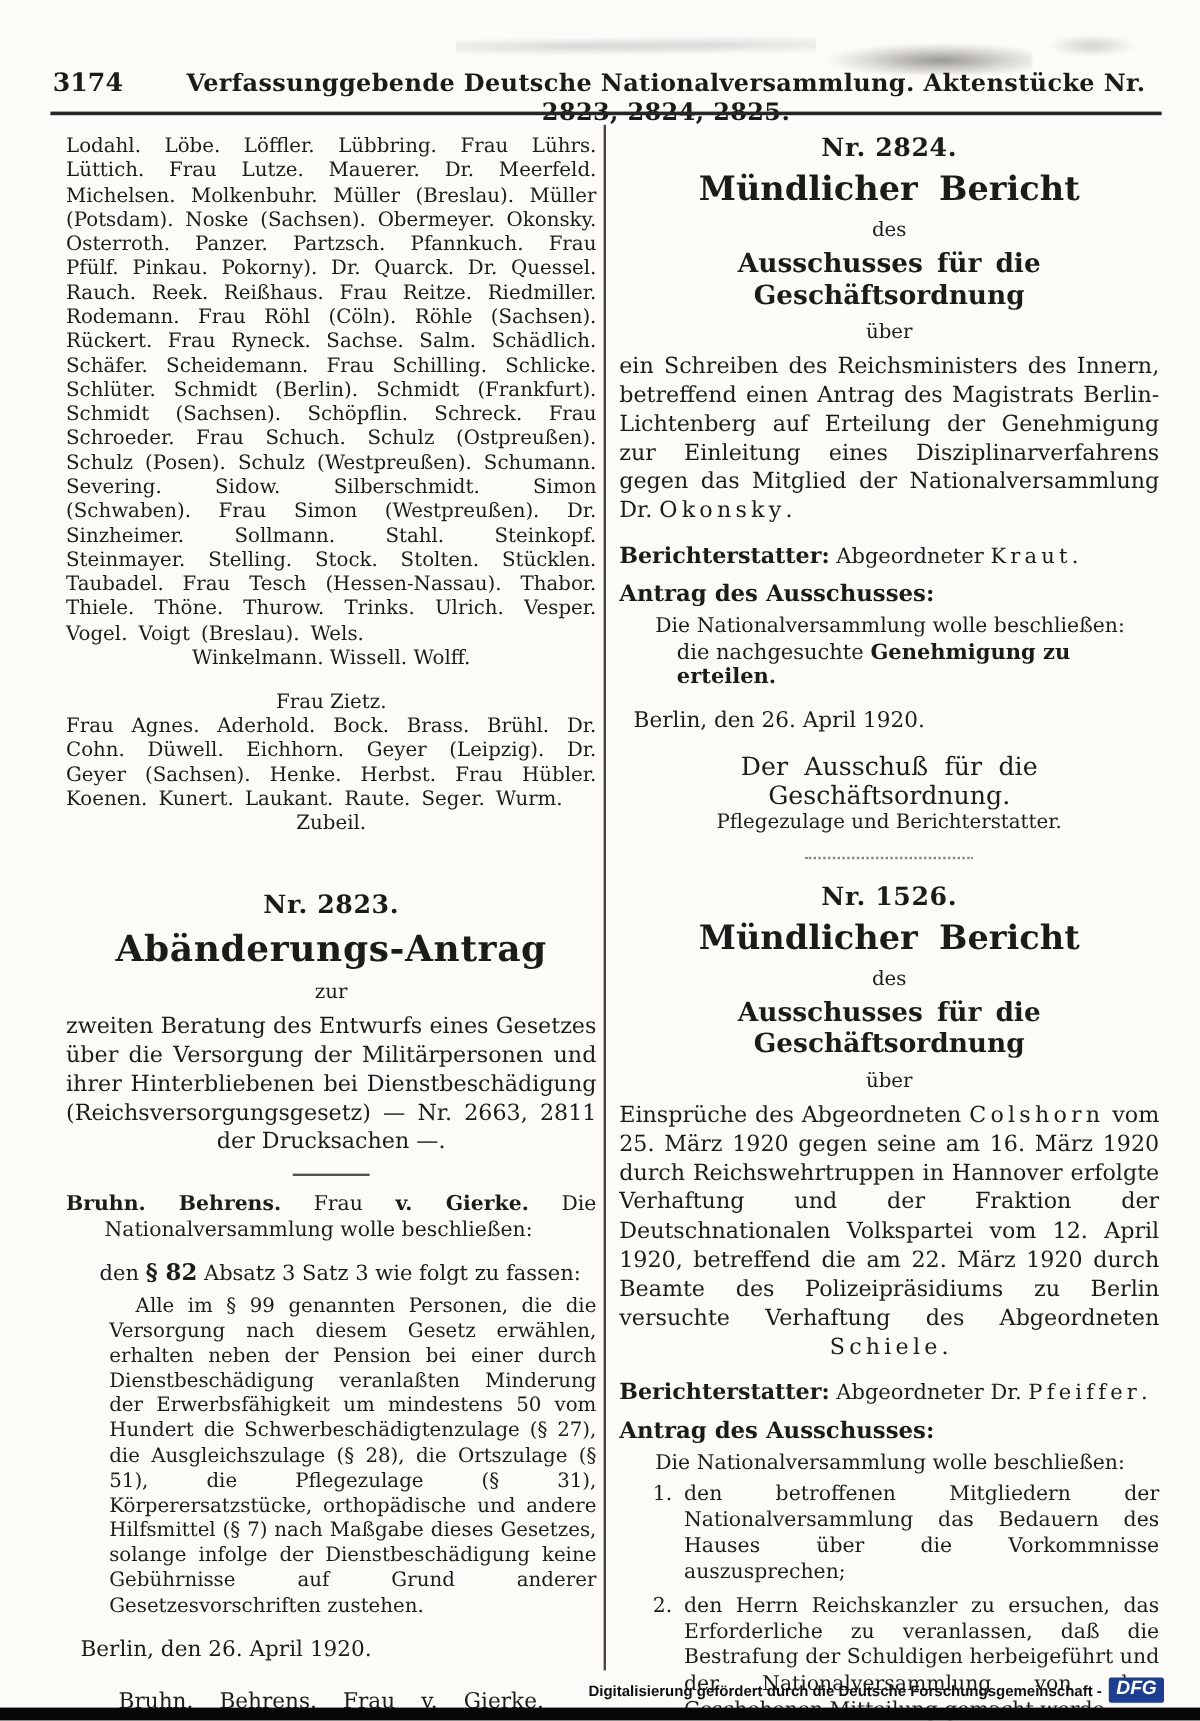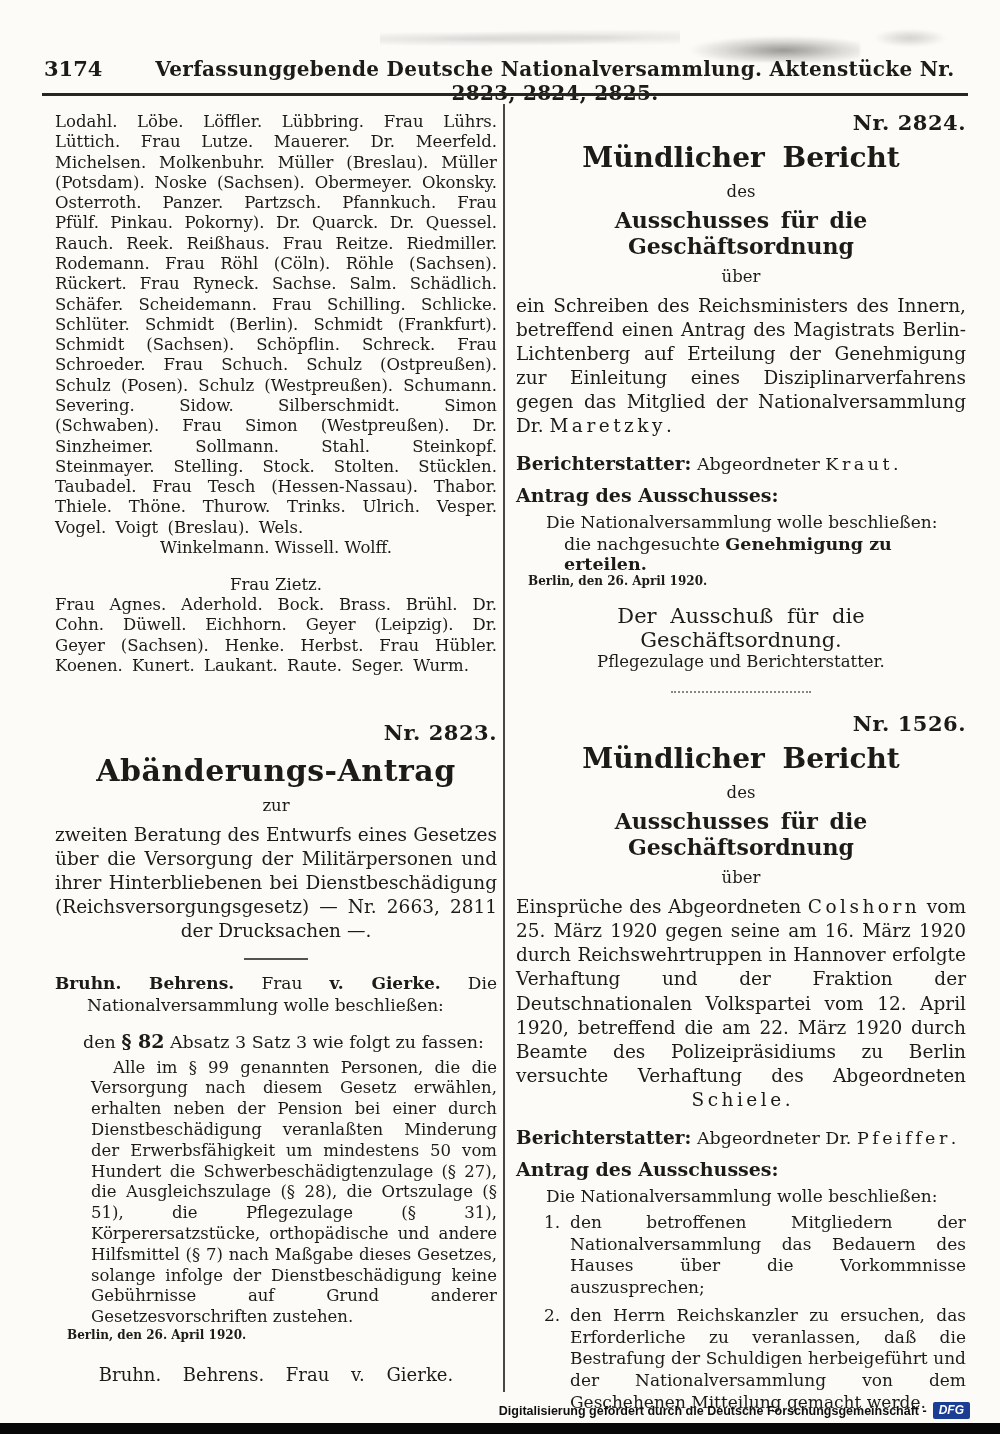--- a/index.html
+++ b/index.html
@@ -26,52 +26,52 @@
         background:radial-gradient(ellipse at 50% 50%, rgba(120,115,110,.30), transparent 65%); filter:blur(1px); }
   
   .left-col  { position:absolute; left:55px;  top:112px; width:442px; }
   .right-col { position:absolute; left:516px; top:110px; width:450px; }
   
   p { margin:0; }
   .names { font-size:16.5px; line-height:1.23; text-align:justify; word-spacing:4px; }
   .center { text-align:center; }
   .c-line { font-size:16.5px; line-height:1.25; }
   .gap-s { margin-top:16px; } .gap-l { margin-top:44px; }
-  .doc-number { font-size:21px; font-weight:bold; text-align:right; letter-spacing:.5px; }
+  .doc-number { font-size:21px; font-weight:bold; text-align:center; letter-spacing:.5px; }
   .title-xl { font-size:30px; font-weight:bold; text-align:center; margin-top:8px; letter-spacing:.5px; }
   .title-lg { font-size:28px; font-weight:bold; text-align:center; margin-top:6px; word-spacing:8px; }
   .small-word { font-size:16.5px; text-align:center; margin-top:8px; }
   .committee { font-size:22px; font-weight:bold; text-align:center; margin-top:6px; word-spacing:4px; }
   .subject { font-size:18.5px; line-height:1.3; text-align:justify; margin-top:8px; }
   .last-center { text-align-last:center; }
   .spaced { letter-spacing:3.5px; }
   .rule-short { width:64px; height:2px; background:#55514c; margin:14px auto 12px auto; }
   .rule-dashed { width:140px; border-top:2px dotted #8a8680; margin:20px auto 18px auto; height:0; }
   .hang { padding-left:32px; text-indent:-32px; font-size:17px; line-height:1.3; text-align:justify; }
   .b { font-weight:bold; }
   .clause-intro { margin:14px 0 0 28px; font-size:17.5px; }
   .clause-intro .b { font-size:19px; }
   .clause-body { margin:6px 0 0 36px; font-size:16.5px; line-height:1.26; text-align:justify; text-indent:22px; }
-  .date-line { margin-left:12px; font-size:12px;font-weight:bold; }
+  .date-line { margin-top:16px; margin-left:12px; font-size:18px; }
   .sig-line { margin-top:22px; text-align:center; font-size:18px; word-spacing:16px; }
   .rapp { margin-top:14px; font-size:17.5px; }
   .rapp .b { font-size:18.5px; }
   .motion-label { margin-top:8px; font-size:19px; font-weight:bold; }
   .motion-i1 { margin:6px 0 0 30px; font-size:17px; }
   .motion-i2 { margin:2px 0 0 48px; font-size:17.5px; }
   .closing { margin-top:16px; font-size:21px; text-align:center; word-spacing:7px; }
   .signer-name { margin-top:10px; text-align:center; font-size:19px; font-weight:bold; }
   .signer-role { text-align:center; font-size:16.5px; }
   .num-item { display:flex; margin:6px 0 0 28px; font-size:17px; line-height:1.28; }
   .num-item .num { flex:0 0 26px; }
   .num-item .itext { flex:1; text-align:justify; }
   
   .footer-credit { position:absolute; right:30px; bottom:15px; display:flex; align-items:center; gap:6px;
                    font-family:Liberation Sans, sans-serif; font-size:12.5px; font-weight:bold; color:#0e0e0e; }
-  .dfg-box { background:#1b3e94; color:#ffffff; font-style:italic; padding:1px 6px 2px 6px; border-radius:2px; font-size:12px; }
+  .dfg-box { background:#1b3e94; color:#ffffff; font-style:italic; padding:1px 6px 2px 6px; border-radius:2px; font-size:16px; }
   .footer-bar { position:absolute; left:0; right:0; bottom:0; height:11px; background:#070707; }
 </style>
 </head>
 <body>
 
 <div class="page">
 
   <div class="noise n1"></div>
   <div class="noise n2"></div>
   <div class="noise n3"></div>
@@ -83,20 +83,21 @@
   <div class="header-rule"></div>
   <div class="col-divider"></div>
 
   <div class="left-col">
 
     <p class="names">Lodahl. Löbe. Löffler. Lübbring. Frau Lührs. Lüttich. Frau Lutze. Mauerer. Dr. Meerfeld. Michelsen. Molkenbuhr. Müller (Breslau). Müller (Potsdam). Noske (Sachsen). Obermeyer. Okonsky. Osterroth. Panzer. Partzsch. Pfannkuch. Frau Pfülf. Pinkau. Pokorny). Dr. Quarck. Dr. Quessel. Rauch. Reek. Reißhaus. Frau Reitze. Riedmiller. Rodemann. Frau Röhl (Cöln). Röhle (Sachsen). Rückert. Frau Ryneck. Sachse. Salm. Schädlich. Schäfer. Scheidemann. Frau Schilling. Schlicke. Schlüter. Schmidt (Berlin). Schmidt (Frankfurt). Schmidt (Sachsen). Schöpflin. Schreck. Frau Schroeder. Frau Schuch. Schulz (Ostpreußen). Schulz (Posen). Schulz (Westpreußen). Schumann. Severing. Sidow. Silberschmidt. Simon (Schwaben). Frau Simon (Westpreußen). Dr. Sinzheimer. Sollmann. Stahl. Steinkopf. Steinmayer. Stelling. Stock. Stolten. Stücklen. Taubadel. Frau Tesch (Hessen-Nassau). Thabor. Thiele. Thöne. Thurow. Trinks. Ulrich. Vesper. Vogel. Voigt (Breslau). Wels.</p>
     <p class="c-line center">Winkelmann. Wissell. Wolff.</p>
 
     <p class="c-line center gap-s">Frau Zietz.</p>
     <p class="names">Frau Agnes. Aderhold. Bock. Brass. Brühl. Dr. Cohn. Düwell. Eichhorn. Geyer (Leipzig). Dr. Geyer (Sachsen). Henke. Herbst. Frau Hübler. Koenen. Kunert. Laukant. Raute. Seger. Wurm.</p>
+    <p class="c-line center">Zubeil.</p>
 
     <div class="gap-l">
       <p class="doc-number">Nr. 2823.</p>
       <p class="title-xl">Abänderungs-Antrag</p>
       <p class="small-word">zur</p>
       <p class="subject last-center">zweiten Beratung des Entwurfs eines Gesetzes über die Versorgung der Militärpersonen und ihrer Hinterbliebenen bei Dienstbeschädigung (Reichsversorgungsgesetz) — Nr. 2663, 2811 der Drucksachen —.</p>
       <div class="rule-short"></div>
 
       <p class="hang"><span class="b">Bruhn. Behrens.</span><span> Frau </span><span class="b">v. Gierke.</span><span> Die Nationalversammlung wolle beschließen:</span></p>
 
@@ -111,21 +112,21 @@
 
   <div class="right-col">
 
     <div>
       <p class="doc-number">Nr. 2824.</p>
       <p class="title-lg">Mündlicher Bericht</p>
       <p class="small-word">des</p>
       <p class="committee">Ausschusses für die Geschäftsordnung</p>
       <p class="small-word">über</p>
 
-      <p class="subject"><span>ein Schreiben des Reichsministers des Innern, betreffend einen Antrag des Magistrats Berlin-Lichtenberg auf Erteilung der Genehmigung zur Einleitung eines Disziplinarverfahrens gegen das Mitglied der Nationalversammlung Dr. </span><span class="spaced">Maretzky</span><span>.</span></p>
+      <p class="subject"><span>ein Schreiben des Reichsministers des Innern, betreffend einen Antrag des Magistrats Berlin-Lichtenberg auf Erteilung der Genehmigung zur Einleitung eines Disziplinarverfahrens gegen das Mitglied der Nationalversammlung Dr. </span><span class="spaced">Okonsky</span><span>.</span></p>
 
       <p class="rapp hang"><span class="b">Berichterstatter:</span><span> Abgeordneter </span><span class="spaced">Kraut</span><span>.</span></p>
 
       <p class="motion-label">Antrag des Ausschusses:</p>
       <p class="motion-i1">Die Nationalversammlung wolle beschließen:</p>
       <p class="motion-i2"><span>die nachgesuchte </span><span class="b">Genehmigung zu erteilen.</span></p>
 
       <p class="date-line">Berlin, den 26. April 1920.</p>
       <p class="closing">Der Ausschuß für die Geschäftsordnung.</p>
       <p class="signer-role">Pflegezulage und Berichterstatter.</p>

